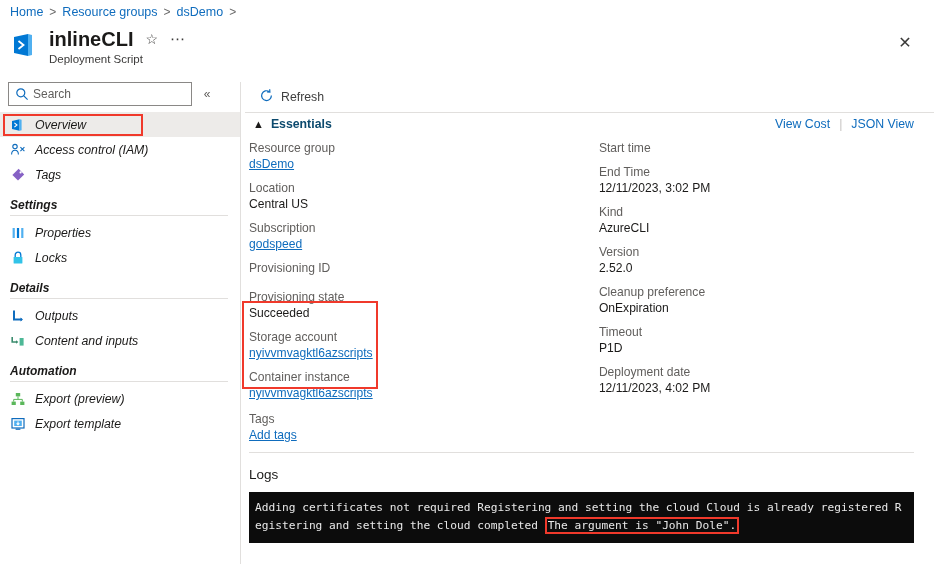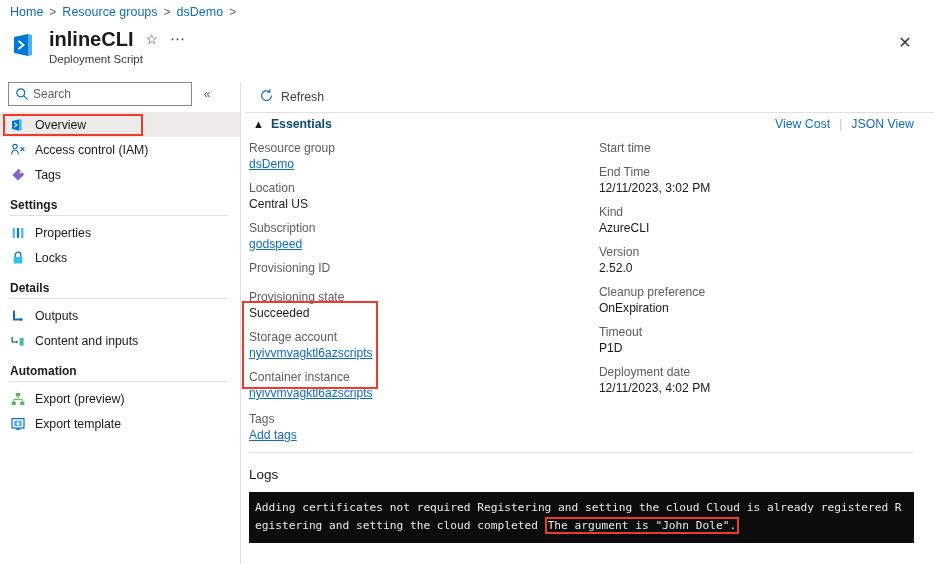--- a/index.html
+++ b/index.html
@@ -56,21 +56,21 @@
     padding-left: 24px; font-size: 12px;
     font-family: "Liberation Sans", sans-serif; color: #c2410c;
     background: transparent;
   }
   .search-box input::placeholder { color: #605e5c; }
   .collapse-btn {
     width: 18px; height: 20px; color: #605e5c; cursor: pointer;
     font-size: 12px; text-align: center; line-height: 20px;
   }
 
-  .nav-list { margin-top: 6px; }
+  .nav-list { margin-top: 6px; font-style: italic; }
   .nav-item {
     display: flex; align-items: center; gap: 9px;
     height: 25px; padding-left: 10px; cursor: pointer;
     font-size: 12.3px; color: #1b1a19;
   }
   .nav-item.selected { background: #edebe9; }
   .nav-item .ni-icon { width: 16px; height: 16px; flex: 0 0 16px; display: block; }
   .nav-sel-outline {
     position: absolute; left: 3px; width: 140px; height: 22px;
     border: 2px solid #f0392b; pointer-events: none;

